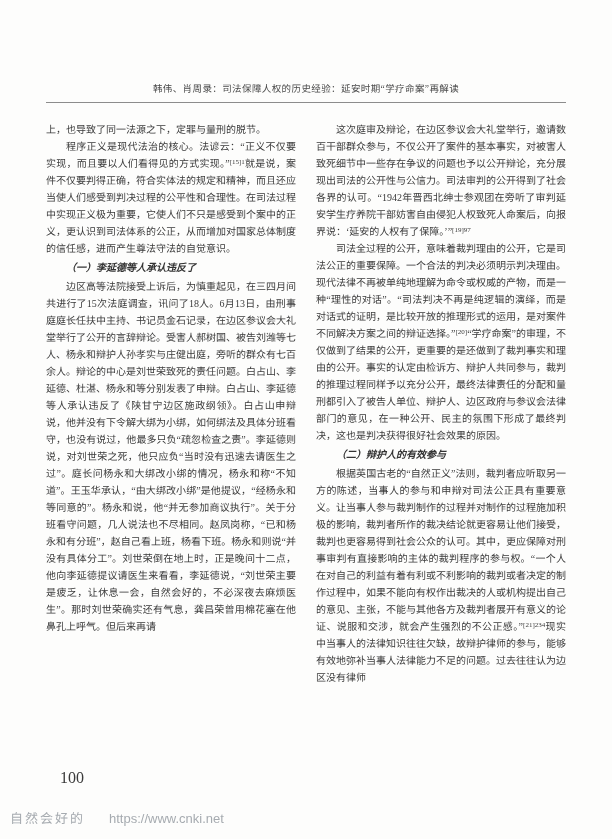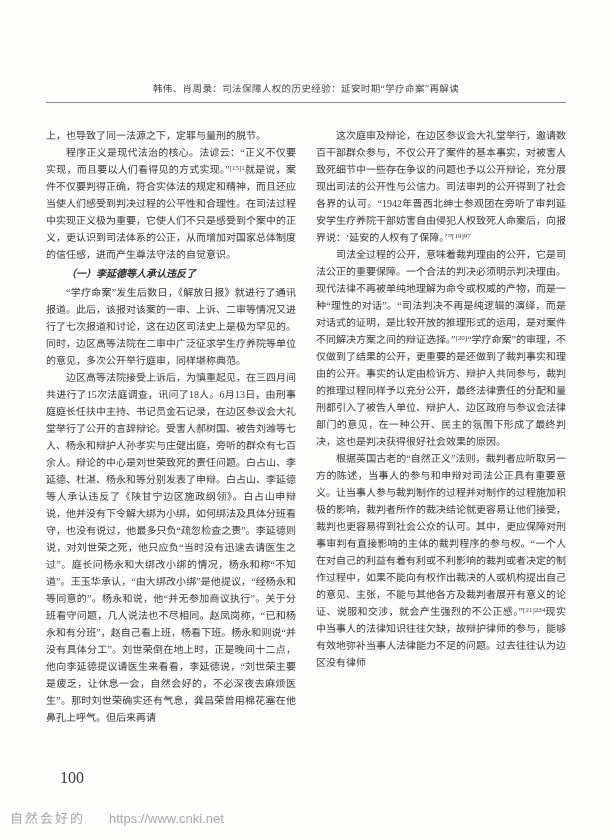--- a/index.html
+++ b/index.html
@@ -4,21 +4,21 @@
 <style>
   html,body{margin:0;padding:0;}
   body{
     width:612px;height:839px;background:#fdfdfc;position:relative;overflow:hidden;
     font-family:"Liberation Serif","DejaVu Serif",serif;
   }
   .running-header{
     padding-top:81px;text-align:center;font-size:9.5px;color:#4a4a4a;letter-spacing:.4px;
   }
   .header-rule{width:520px;margin:7px auto 0;border-top:1px solid #8c8c8c;height:0;}
-  .columns{width:520px;margin:24px auto 0;display:flex;gap:20px;height:678px;overflow:hidden;}
+  .columns{width:520px;margin:18px auto 0;display:flex;gap:20px;height:678px;overflow:hidden;}
   .col{flex:1;min-width:0;text-align:justify;font-size:10px;line-height:17px;color:#3a3a3a;}
   .col p{margin:0;text-indent:2em;}
   .col p.cont{text-indent:0;}
   h2.section-heading{
     font-size:12px;font-weight:bold;color:#262626;margin:8px 0 6px;
     text-indent:0;letter-spacing:.4px;line-height:16px;
   }
   h3.subsection-heading{
     font-size:10px;font-style:italic;font-weight:600;color:#333;
     margin:2px 0;text-indent:2em;line-height:17px;
@@ -39,27 +39,27 @@
 
   <div class="running-header">韩伟、肖周录：司法保障人权的历史经验：延安时期“学疗命案”再解读</div>
   <div class="header-rule"></div>
 
   <div class="columns">
 
     <div class="col">
       <p class="cont">上，也导致了同一法源之下，定罪与量刑的脱节。</p>
       <p>程序正义是现代法治的核心。法谚云：“正义不仅要实现，而且要以人们看得见的方式实现。”<sup>[15]1</sup>就是说，案件不仅要判得正确，符合实体法的规定和精神，而且还应当使人们感受到判决过程的公平性和合理性。在司法过程中实现正义极为重要，它使人们不只是感受到个案中的正义，更认识到司法体系的公正，从而增加对国家总体制度的信任感，进而产生尊法守法的自觉意识。</p>
       <h3 class="subsection-heading">（一）李延德等人承认违反了</h3>
-      <p>“学疗命案”发生后数日，《解放日报》就进行了通讯报道。此后，该报对该案的一审、上诉、二审等情况又进行了七次报道和讨论，这在边区司法史上是极为罕见的。同时，边区高等法院在二审中广泛征求学生疗养院等单位的意见，多次公开举行庭审，同样堪称典范。</p>
       <p>边区高等法院接受上诉后，为慎重起见，在三四月间共进行了15次法庭调查，讯问了18人。6月13日，由刑事庭庭长任扶中主持、书记员金石记录，在边区参议会大礼堂举行了公开的言辞辩论。受害人郝树国、被告刘潍等七人、杨永和辩护人孙孝实与庄健出庭，旁听的群众有七百余人。辩论的中心是刘世荣致死的责任问题。白占山、李延德、杜湛、杨永和等分别发表了申辩。白占山、李延德等人承认违反了《陕甘宁边区施政纲领》。白占山申辩说，他并没有下令解大绑为小绑，如何绑法及具体分班看守，也没有说过，他最多只负“疏忽检查之责”。李延德则说，对刘世荣之死，他只应负“当时没有迅速去请医生之过”。庭长问杨永和大绑改小绑的情况，杨永和称“不知道”。王玉华承认，“由大绑改小绑”是他提议，“经杨永和等同意的”。杨永和说，他“并无参加商议执行”。关于分班看守问题，几人说法也不尽相同。赵凤岗称，“已和杨永和有分班”，赵自己看上班，杨看下班。杨永和则说“并没有具体分工”。刘世荣倒在地上时，正是晚间十二点，他向李延德提议请医生来看看，李延德说，“刘世荣主要是疲乏，让休息一会，自然会好的，不必深夜去麻烦医生”。那时刘世荣确实还有气息，龚昌荣曾用棉花塞在他鼻孔上呼气。但后来再请</p>
     </div>
 
     <div class="col">
       <p>这次庭审及辩论，在边区参议会大礼堂举行，邀请数百干部群众参与，不仅公开了案件的基本事实，对被害人致死细节中一些存在争议的问题也予以公开辩论，充分展现出司法的公开性与公信力。司法审判的公开得到了社会各界的认可。“1942年晋西北绅士参观团在旁听了审判延安学生疗养院干部妨害自由侵犯人权致死人命案后，向报界说：‘延安的人权有了保障。’”<sup>[19]97</sup></p>
       <p>司法全过程的公开，意味着裁判理由的公开，它是司法公正的重要保障。一个合法的判决必须明示判决理由。现代法律不再被单纯地理解为命令或权威的产物，而是一种“理性的对话”。“司法判决不再是纯逻辑的演绎，而是对话式的证明，是比较开放的推理形式的运用，是对案件不同解决方案之间的辩证选择。”<sup>[20]</sup>“学疗命案”的审理，不仅做到了结果的公开，更重要的是还做到了裁判事实和理由的公开。事实的认定由检诉方、辩护人共同参与，裁判的推理过程同样予以充分公开，最终法律责任的分配和量刑都引入了被告人单位、辩护人、边区政府与参议会法律部门的意见，在一种公开、民主的氛围下形成了最终判决，这也是判决获得很好社会效果的原因。</p>
+      <h3 class="subsection-heading">（二）辩护人的有效参与</h3>
       <p>根据英国古老的“自然正义”法则，裁判者应听取另一方的陈述，当事人的参与和申辩对司法公正具有重要意义。让当事人参与裁判制作的过程并对制作的过程施加积极的影响，裁判者所作的裁决结论就更容易让他们接受，裁判也更容易得到社会公众的认可。其中，更应保障对刑事审判有直接影响的主体的裁判程序的参与权。“一个人在对自己的利益有着有利或不利影响的裁判或者决定的制作过程中，如果不能向有权作出裁决的人或机构提出自己的意见、主张，不能与其他各方及裁判者展开有意义的论证、说服和交涉，就会产生强烈的不公正感。”<sup>[21]234</sup>现实中当事人的法律知识往往欠缺，故辩护律师的参与，能够有效地弥补当事人法律能力不足的问题。过去往往认为边区没有律师</p>
     </div>
 
   </div>
 
   <div class="page-number">100</div>
 
   <div class="site-footer">
     <span class="name">自然会好的</span><span class="url">https://www.cnki.net</span>
   </div>

